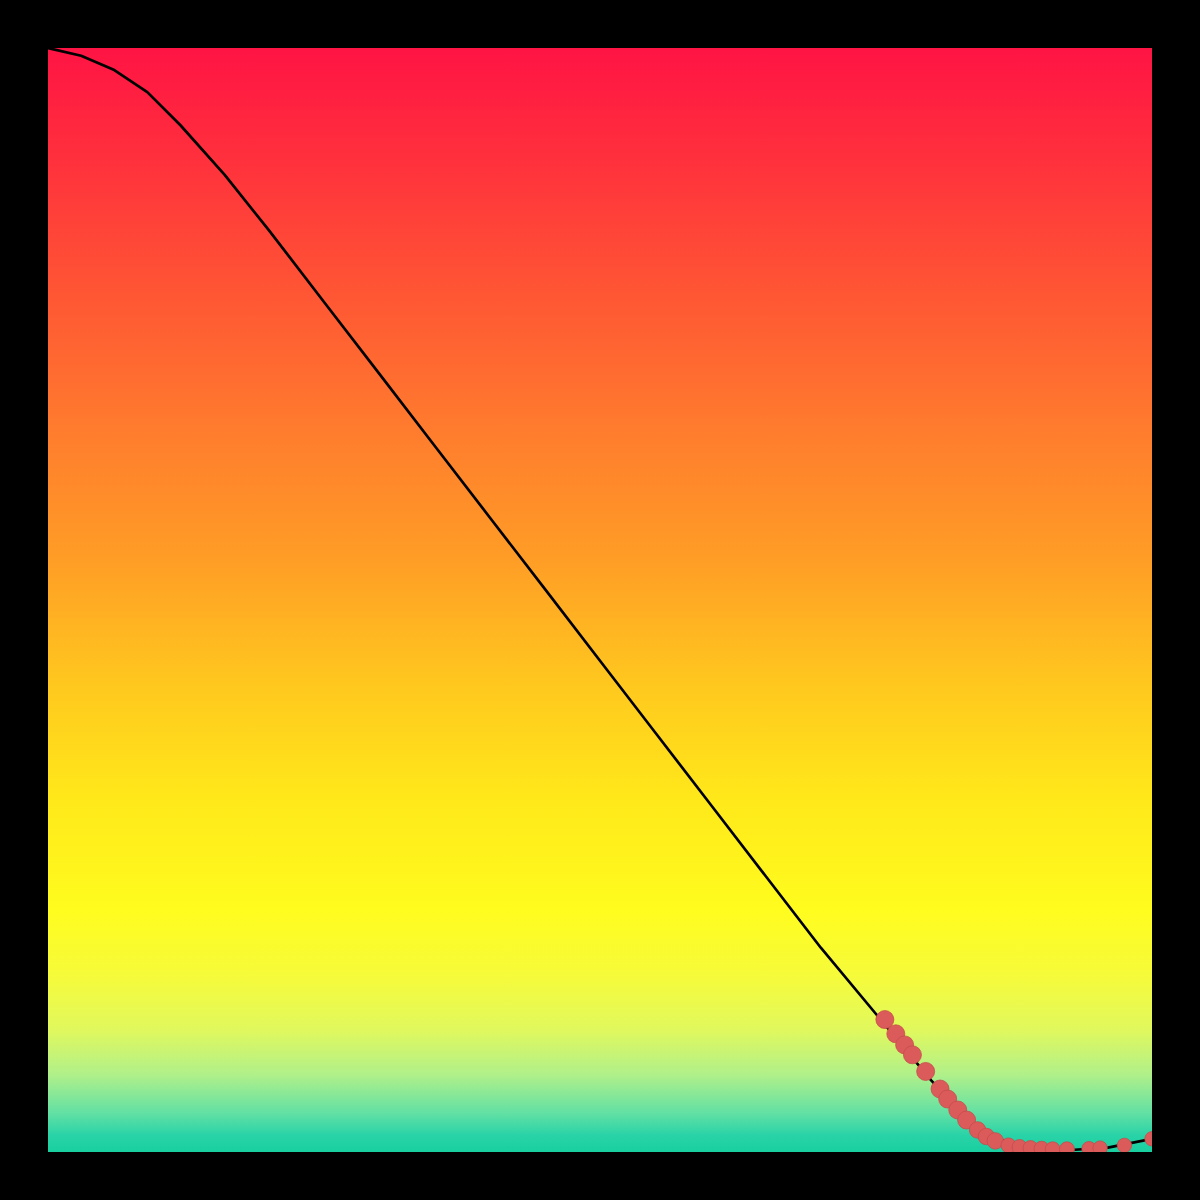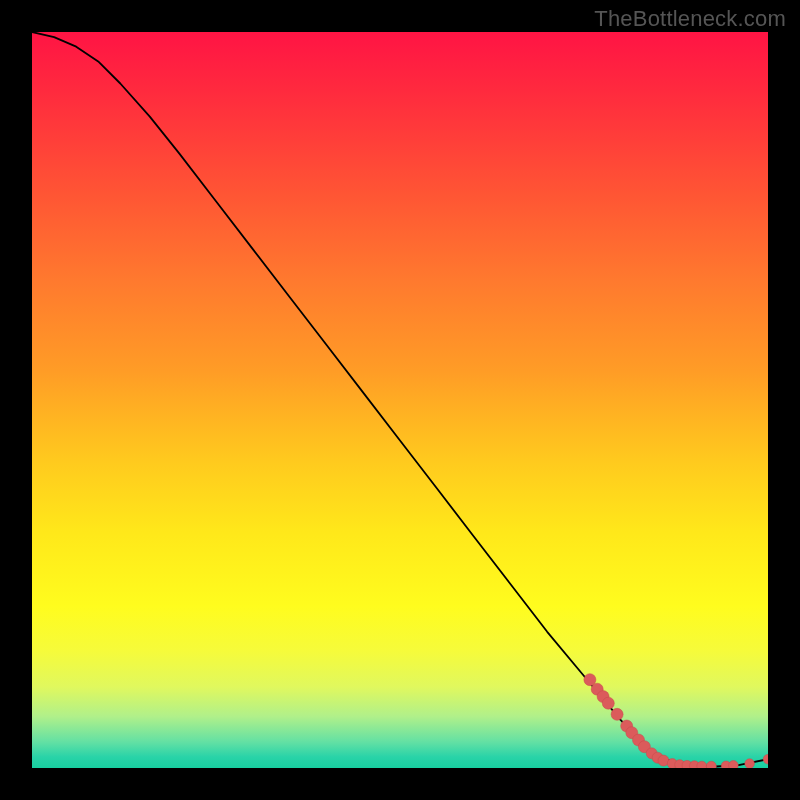--- a/index.html
+++ b/index.html
@@ -73,21 +73,20 @@
     fill: #db5b5b;
     stroke: #c64a4a;
     stroke-width: 0.5;
   }
 </style>
 </head>
 <body>
 
 <div class="container">
 
-  <div class="watermark">TheBottleneck.com</div>
 
   <div class="plot-area">
     <div class="gradient-bg"></div>
     <svg class="overlay" viewBox="0 0 736 736" preserveAspectRatio="none">
       <path id="curve" class="curve-path" d="M0.0 0.0 L22.1 5.2 L44.2 14.7 L66.2 29.4 L88.3 51.5 L117.8 84.6 L147.2 121.4 L184.0 169.3 L220.8 217.1 L257.6 265.0 L294.4 312.8 L331.2 360.6 L368.0 408.5 L404.8 456.3 L441.6 504.2 L478.4 552.0 L515.2 599.8 L552.0 644.0 L588.8 688.2 L618.2 719.8 L633.0 727.2 L647.7 731.6 L662.4 733.8 L684.5 734.5 L706.6 733.1 L736.0 727.2"></path>
       <g id="markers">
           <circle class="marker" cx="557.9" cy="647.7" r="6"></circle>
           <circle class="marker" cx="565.2" cy="657.2" r="6"></circle>
           <circle class="marker" cx="571.1" cy="664.6" r="6"></circle>
           <circle class="marker" cx="576.3" cy="671.2" r="6"></circle>

